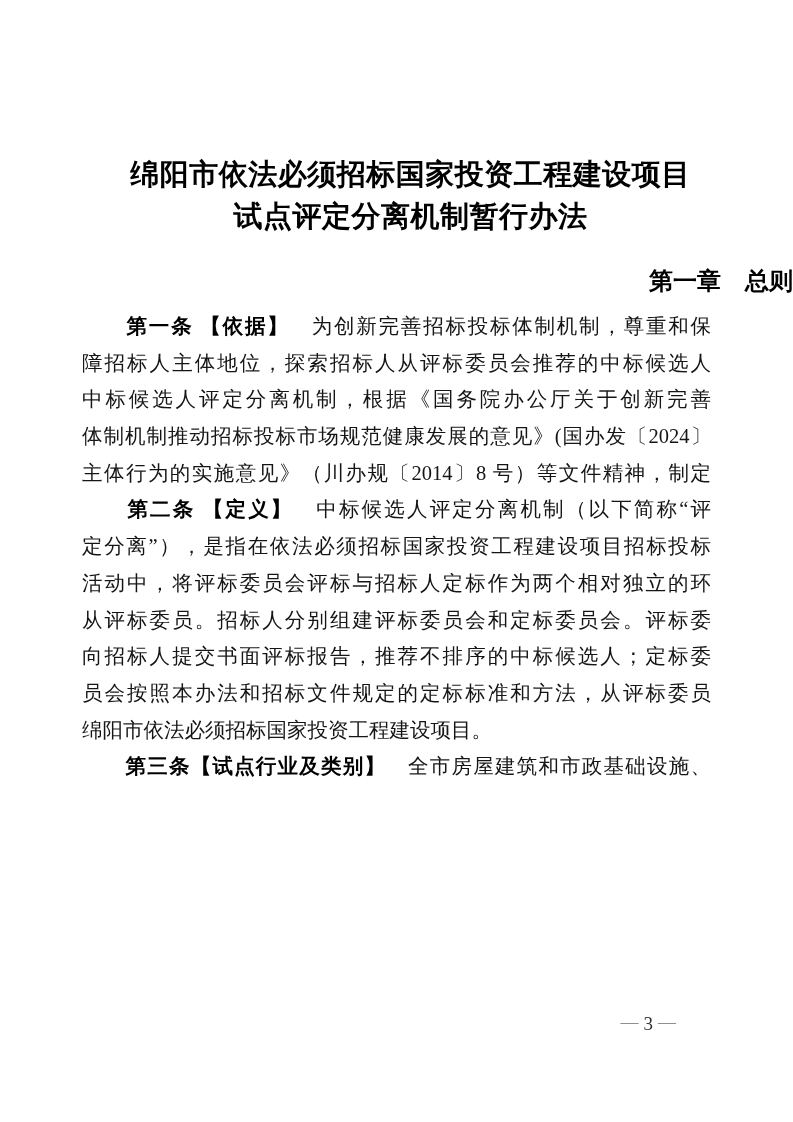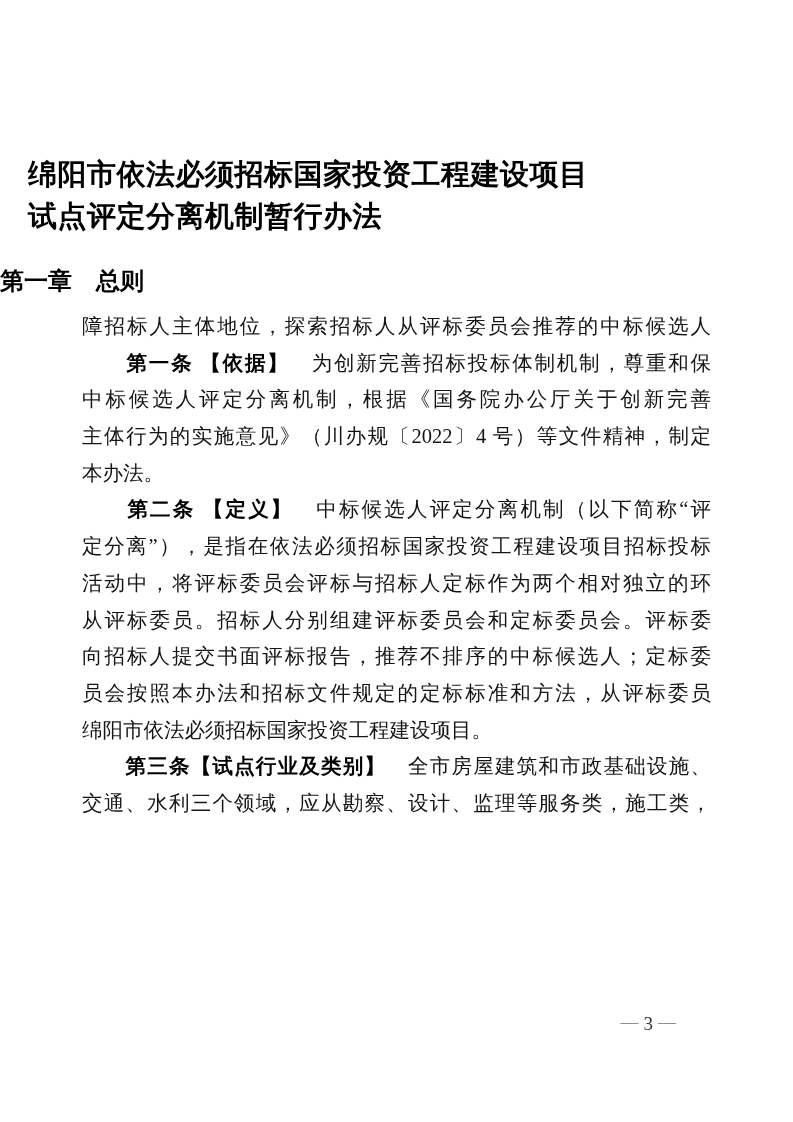--- a/index.html
+++ b/index.html
@@ -11,31 +11,32 @@
   .page {
     position: relative;
     width: 793px; height: 1122px;
     background: #ffffff;
     overflow: hidden;
     color: #1a1a1a;
   }
   .doc-title {
     position: absolute;
     top: 153px; left: 0; width: 100%;
+    text-align: center;
     font-weight: 700;
     font-size: 29px;
     line-height: 42px;
     color: #000000;
     letter-spacing: 0.5px;
     padding-left: 28px;
   }
   .chapter-heading {
     position: absolute;
     top: 266px; left: 0; width: 100%;
-    text-align: left;
+    text-align: right;
     font-weight: 700;
     font-size: 24px;
     line-height: 30px;
     color: #000000;
   }
   .body-text {
     position: absolute;
     top: 308px; left: 82px;
     width: 629px;
     font-size: 20.5px;
@@ -81,33 +82,32 @@
 <div class="page">
 
   <div class="doc-title">
     <div>绵阳市依法必须招标国家投资工程建设项目</div>
     <div>试点评定分离机制暂行办法</div>
   </div>
 
   <div class="chapter-heading">第一章　总则</div>
 
   <div class="body-text">
+      <div class="pline">　　<b>第一条 【依据】</b>　为创新完善招标投标体制机制，尊重和保</div>
       <div class="pline">障招标人主体地位，探索招标人从评标委员会推荐的中标候选人</div>
-      <div class="pline">　　<b>第一条 【依据】</b>　为创新完善招标投标体制机制，尊重和保</div>
       <div class="pline">中标候选人评定分离机制，根据《国务院办公厅关于创新完善</div>
-      <div class="pline">主体行为的实施意见》（川办规〔2022〕4 号）等文件精神，制定</div>
-      <div class="pline flush">本办法。</div>
+      <div class="pline">体制机制推动招标投标市场规范健康发展的意见》(国办发〔2024〕</div>
+      <div class="pline">主体行为的实施意见》（川办规〔2014〕8 号）等文件精神，制定</div>
       <div class="pline">　　<b>第二条 【定义】</b>　中标候选人评定分离机制（以下简称“评</div>
       <div class="pline">定分离”），是指在依法必须招标国家投资工程建设项目招标投标</div>
       <div class="pline">活动中，将评标委员会评标与招标人定标作为两个相对独立的环</div>
       <div class="pline">从评标委员。招标人分别组建评标委员会和定标委员会。评标委</div>
       <div class="pline">向招标人提交书面评标报告，推荐不排序的中标候选人；定标委</div>
       <div class="pline">员会按照本办法和招标文件规定的定标标准和方法，从评标委员</div>
       <div class="pline flush">绵阳市依法必须招标国家投资工程建设项目。</div>
       <div class="pline">　　<b>第三条【试点行业及类别】</b>　全市房屋建筑和市政基础设施、</div>
-      <div class="pline">交通、水利三个领域，应从勘察、设计、监理等服务类，施工类，</div>
     </div>
 
   <div class="page-footer">
     <span class="dash">—</span><span class="num">3</span><span class="dash">—</span>
   </div>
 
 </div>
 
 </body></html>

